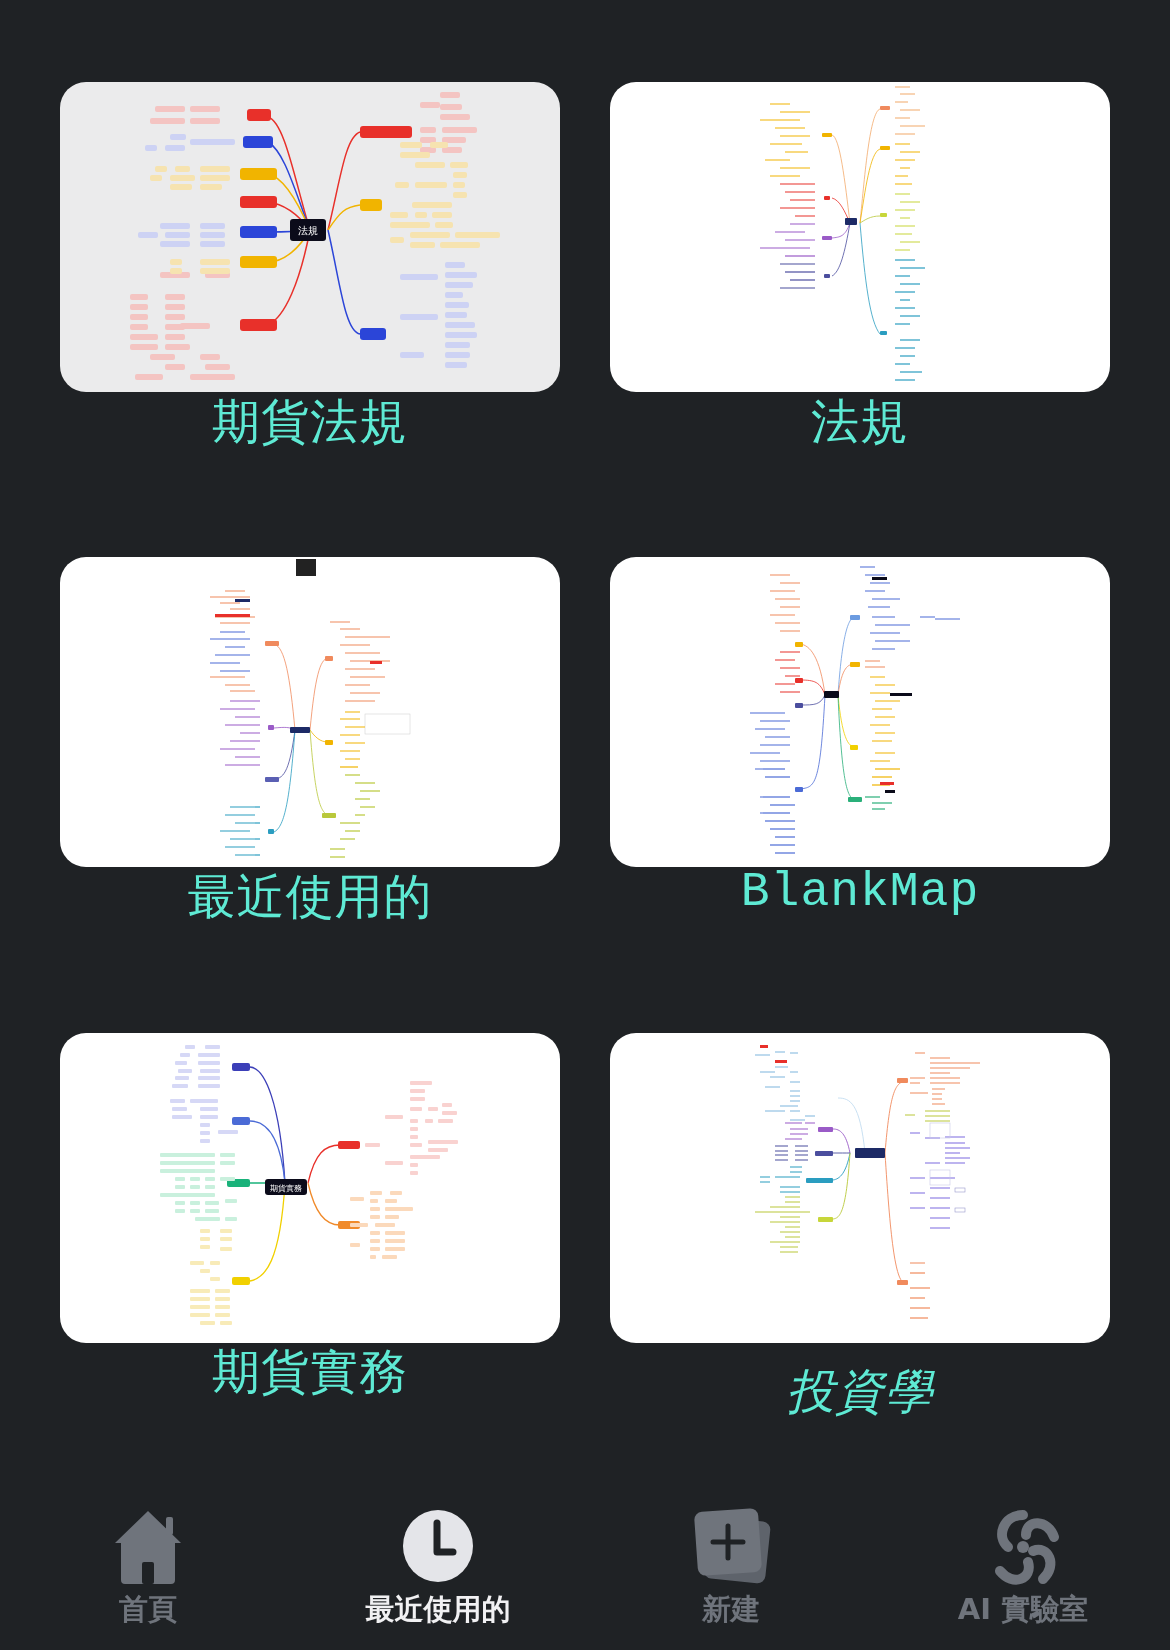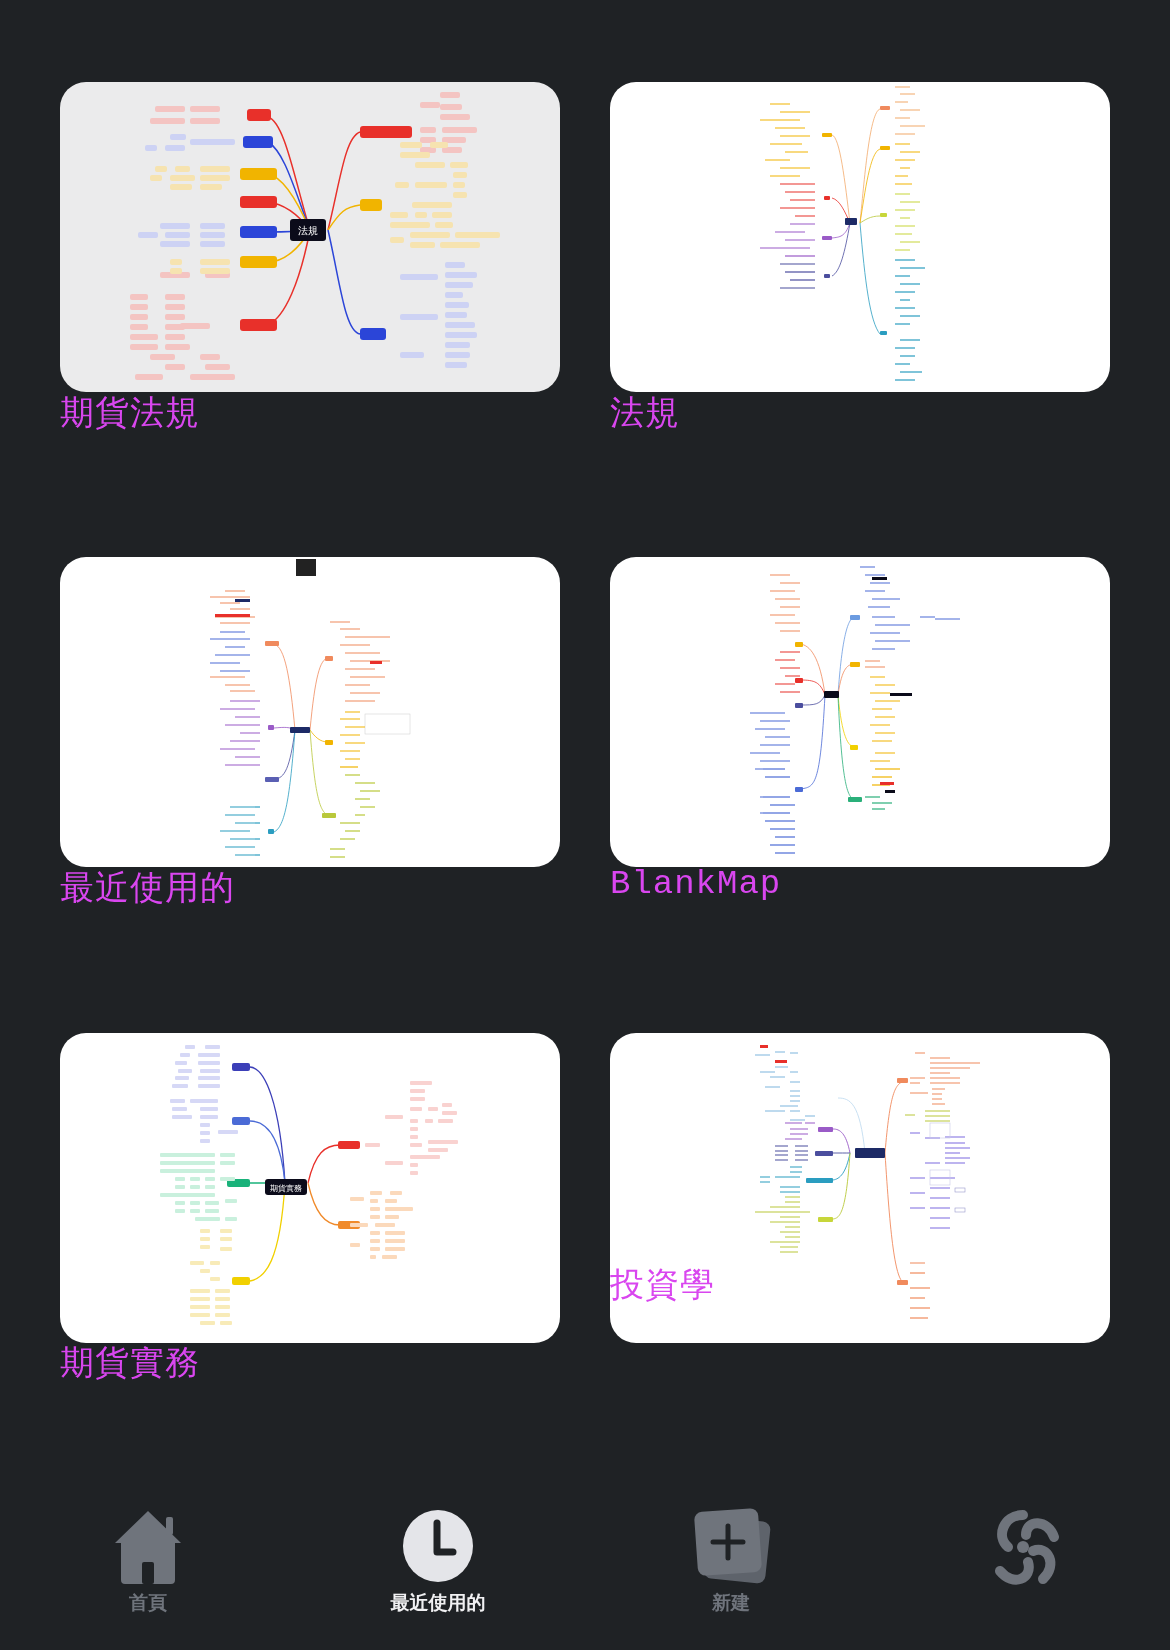--- a/index.html
+++ b/index.html
@@ -7,28 +7,28 @@
   body { font-family: "DejaVu Sans", "Liberation Sans", sans-serif; color: #fff; position: relative; }
 
   .grid { position: absolute; left: 0; top: 0; width: 1170px; }
   .card {
     position: absolute; width: 500px; height: 310px;
     border-radius: 26px; overflow: hidden; background: #ffffff;
   }
   .card.grey { background: #ebebec; }
   .card svg { width: 100%; height: 100%; display: block; }
   .label {
-    position: absolute; width: 500px; text-align: left;
-    font-size: 34px; color: #d946ef; letter-spacing: 1px;
+    position: absolute; width: 500px; text-align: center;
+    font-size: 48px; color: #5eead4; letter-spacing: 1px;
   }
 
   .tabbar { position: absolute; left: 0; top: 1480px; width: 1170px; height: 170px; }
   .tab { position: absolute; top: 0; width: 292px; height: 170px; text-align: center; }
   .tab .ico { position: absolute; left: 50%; top: 27px; transform: translateX(-50%); width: 90px; height: 80px; }
-  .tab .txt { position: absolute; left: 0; right: 0; top: 110px; font-size: 19px; font-weight: bold; color: #6f747c; }
+  .tab .txt { position: absolute; left: 0; right: 0; top: 110px; font-size: 29px; font-weight: bold; color: #6f747c; }
   .tab.active .txt { color: #f1f1f3; }
 </style>
 </head>
 <body>
 
 <div class="grid">
 
   <div class="card grey" style="left:60px;top:82px;">
     <svg viewBox="0 0 500 310">
       <g fill="none" stroke-width="1.5">
@@ -731,21 +731,21 @@
             <line x1="320" y1="195" x2="340" y2="195"></line>
           <line x1="300" y1="175" x2="315" y2="175"></line>
         </g>
         <rect x="320" y="90" width="20" height="15" fill="none" stroke="#c8c8e8" stroke-width="0.6"></rect>
         <rect x="320" y="137" width="20" height="15" fill="none" stroke="#c8c8e8" stroke-width="0.6"></rect>
         <rect x="345" y="155" width="10" height="4" fill="none" stroke="#9999cc" stroke-width="0.6"></rect>
         <rect x="345" y="175" width="10" height="4" fill="none" stroke="#9999cc" stroke-width="0.6"></rect>
       </g>
     </svg>
   </div>
-  <div class="label" style="left:610px;top:1262px;">投資學</div>
+  <div class="label" style="left:610px;top:1360px;font-style:italic;">投資學</div>
 </div>
 
 <div class="tabbar">
   <div class="tab" style="left:2px;">
     <svg class="ico" viewBox="0 0 90 80">
       <path d="M45 4 L78 36 L72 36 L72 73 Q72 77 68 77 L22 77 Q18 77 18 73 L18 36 L12 36 Z" fill="#6f747c"></path>
       <rect x="63" y="10" width="7" height="18" rx="2" fill="#6f747c"></rect>
       <rect x="39" y="55" width="12" height="22" rx="2" fill="#1f2225"></rect>
     </svg>
     <div class="txt">首頁</div>
@@ -768,14 +768,15 @@
   <div class="tab" style="left:877px;">
     <svg class="ico" viewBox="0 0 90 80">
       <g fill="none" stroke="#6f747c" stroke-width="10" stroke-linecap="round">
         <path d="M45 8 C25 8 18 30 30 40"></path>
         <path d="M76 30 C70 12 48 12 48 28"></path>
         <path d="M65 72 C80 58 70 38 55 44"></path>
         <path d="M22 64 C35 80 55 72 50 55"></path>
       </g>
       <circle cx="45" cy="40" r="6" fill="#6f747c"></circle>
     </svg>
+    <div class="txt">AI 實驗室</div>
   </div>
 </div>
 
 </body></html>

